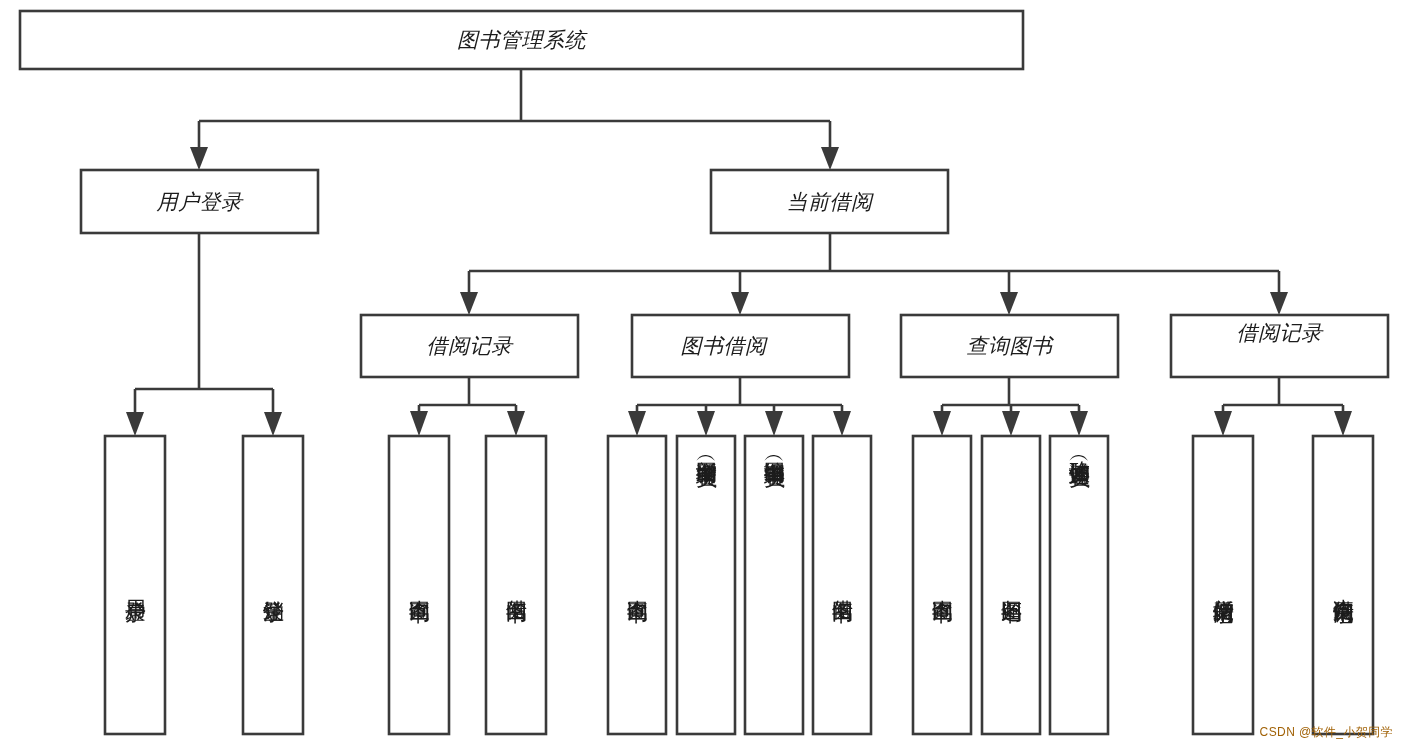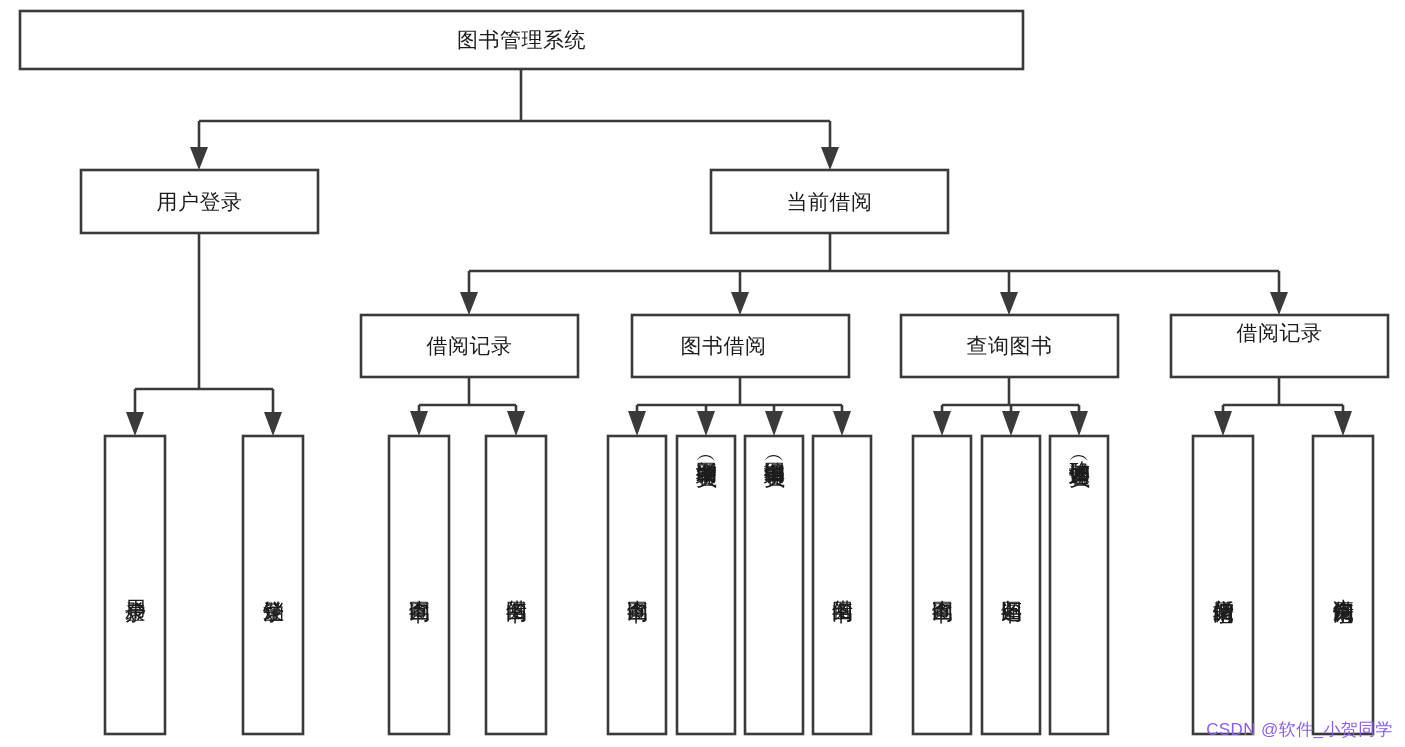--- a/index.html
+++ b/index.html
@@ -46,41 +46,42 @@
     position: absolute;
     display: flex;
     align-items: center;
     justify-content: center;
     color: #1c1c1c;
     font-size: 21px;
     line-height: 1.2;
     letter-spacing: 0.5px;
     white-space: nowrap;
     pointer-events: none;
+    font-style: italic;
   }
   .node-label-v {
     position: absolute;
     display: flex;
     align-items: center;
     justify-content: center;
     color: #1c1c1c;
     font-size: 21px;
     line-height: 1.18;
     letter-spacing: 1px;
     writing-mode: vertical-rl;
     text-orientation: upright;
     pointer-events: none;
     overflow: hidden;
   }
   .watermark {
     position: absolute;
     right: 12px;
     bottom: 6px;
-    color: #8b5cf6;
-    font-size: 17px;
+    color: #a16207;
+    font-size: 12px;
     letter-spacing: 0.4px;
     white-space: nowrap;
     pointer-events: none;
   }
 </style>
 </head>
 <body>
 
 <div id="diagram-root">
 

